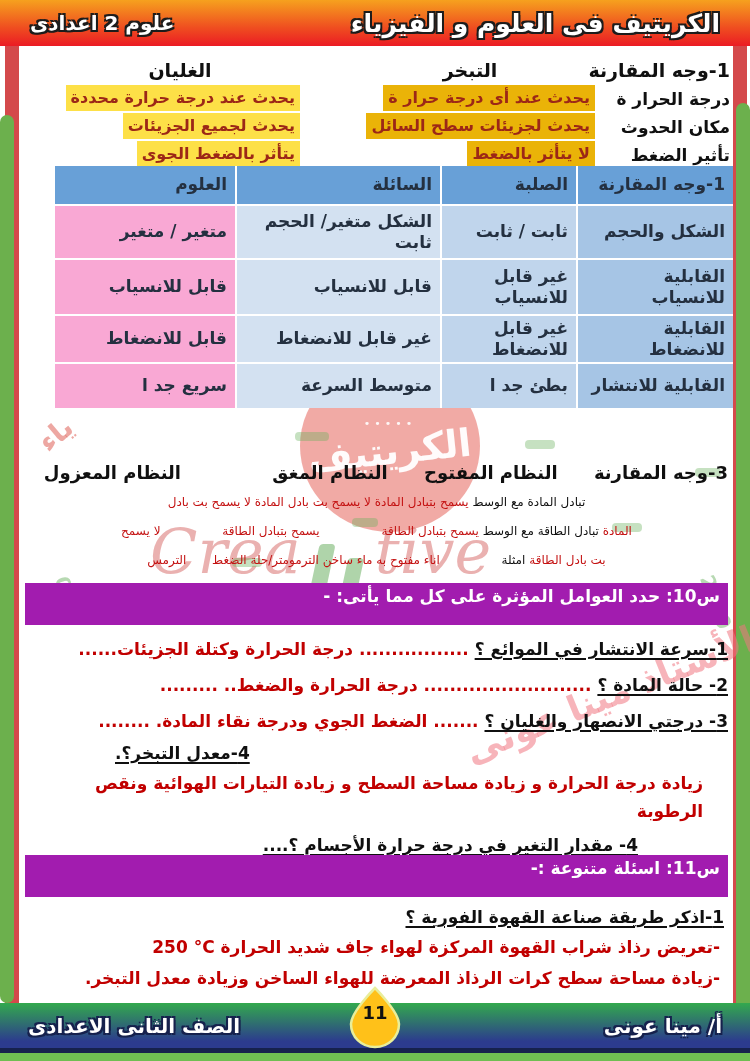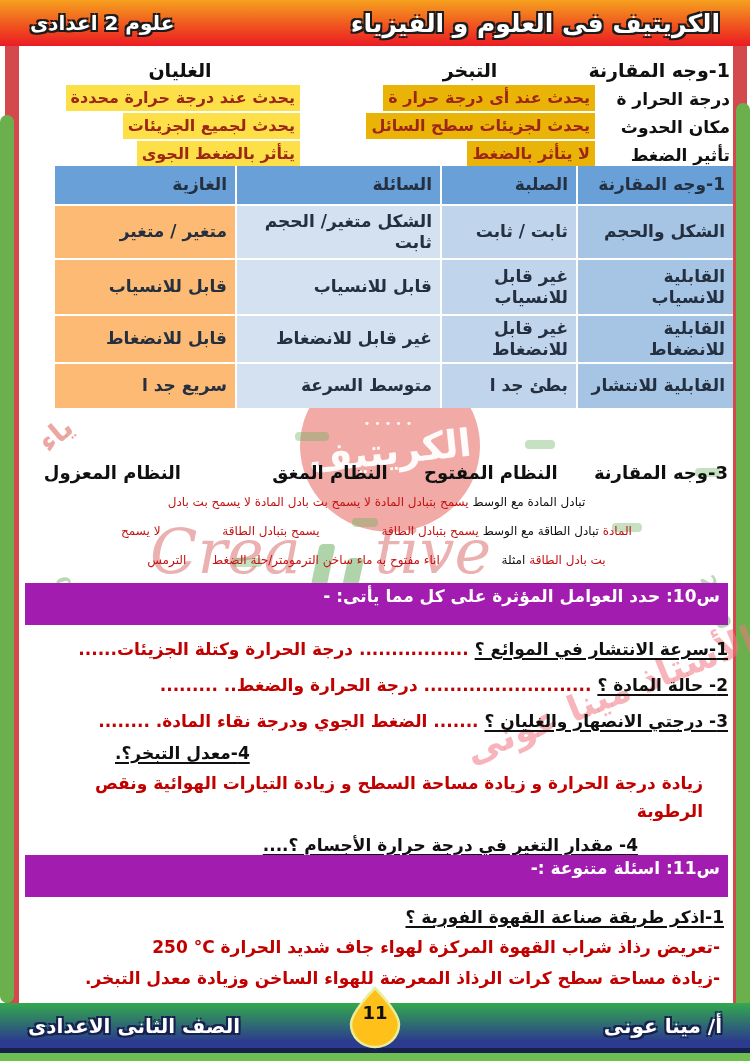--- a/index.html
+++ b/index.html
@@ -63,21 +63,21 @@
 
   
   .stbl{position:absolute;top:166px;right:17px;width:680px;z-index:3;
         display:grid;grid-template-columns:155px 134px 203px 180px;gap:2px;background:#fff;}
   .stbl .c{display:flex;align-items:center;padding:2px 8px;box-sizing:border-box;
         font-size:17px;font-weight:bold;color:#243040;line-height:1.25;}
   .stbl .h{background:#68A0D7;}
   .stbl .cl{background:#A6C5E5;}
   .stbl .cs{background:#C0D5EC;}
   .stbl .cq{background:#D3E1F1;}
-  .stbl .cg{background:#fdba74;}
+  .stbl .cg{background:#f9a8d4;}
   .stbl .r0{height:38px;} .stbl .r1{height:52px;} .stbl .r2{height:54px;}
   .stbl .r3{height:46px;} .stbl .r4{height:44px;}
 
   
   .sys{position:absolute;top:458px;right:22px;left:25px;z-index:3;}
   .sys-head{text-align:right;font-size:18px;font-weight:bold;color:#101010;line-height:30px;}
   .sys-head .g1{margin-left:30px;} .sys-head .g2{margin-left:30px;} .sys-head .g3{margin-left:85px;}
   .sys-body{text-align:center;font-size:12px;font-weight:normal;line-height:29px;color:#101010;}
   .rd{color:#C41212;}
   .mlg{margin-left:58px;} .mls{margin-left:22px;}
@@ -149,21 +149,21 @@
     <div class="hd">الغليان</div>
     <div class="row"><span class="hl ye">يحدث عند درجة حرارة محددة</span></div>
     <div class="row"><span class="hl ye">يحدث لجميع الجزيئات</span></div>
     <div class="row"><span class="hl ye">يتأثر بالضغط الجوى</span></div>
   </div>
 
   <div class="stbl">
     <div class="c h r0">1-وجه المقارنة</div>
     <div class="c h r0">الصلبة</div>
     <div class="c h r0">السائلة</div>
-    <div class="c h r0">الغازية</div>
+    <div class="c h r0">العلوم</div>
 
     <div class="c cl r1">الشكل والحجم</div>
     <div class="c cs r1">ثابت / ثابت</div>
     <div class="c cq r1">الشكل متغير/ الحجم ثابت</div>
     <div class="c cg r1">متغير / متغير</div>
 
     <div class="c cl r2">القابلية للانسياب</div>
     <div class="c cs r2">غير قابل للانسياب</div>
     <div class="c cq r2">قابل للانسياب</div>
     <div class="c cg r2">قابل للانسياب</div>

